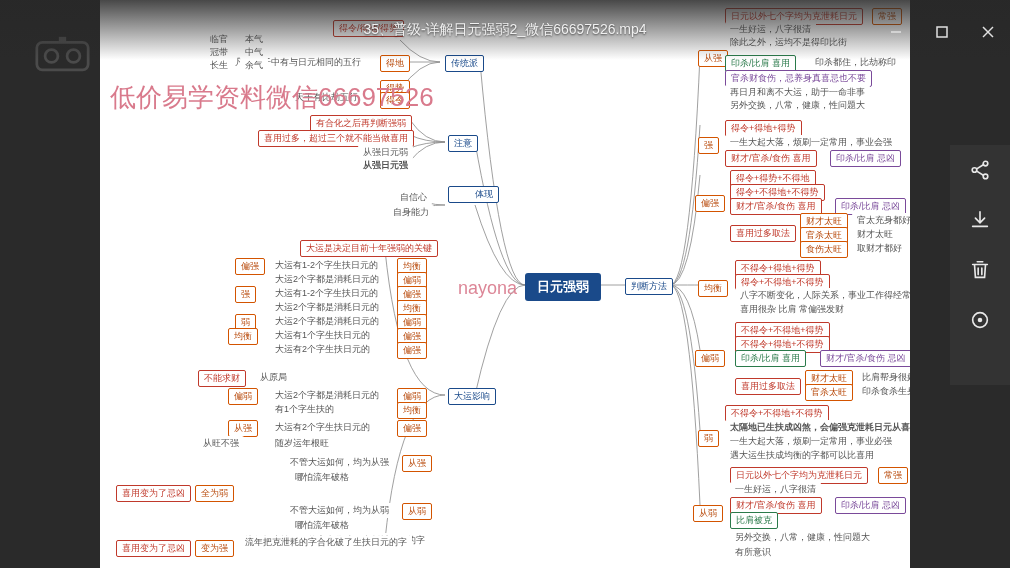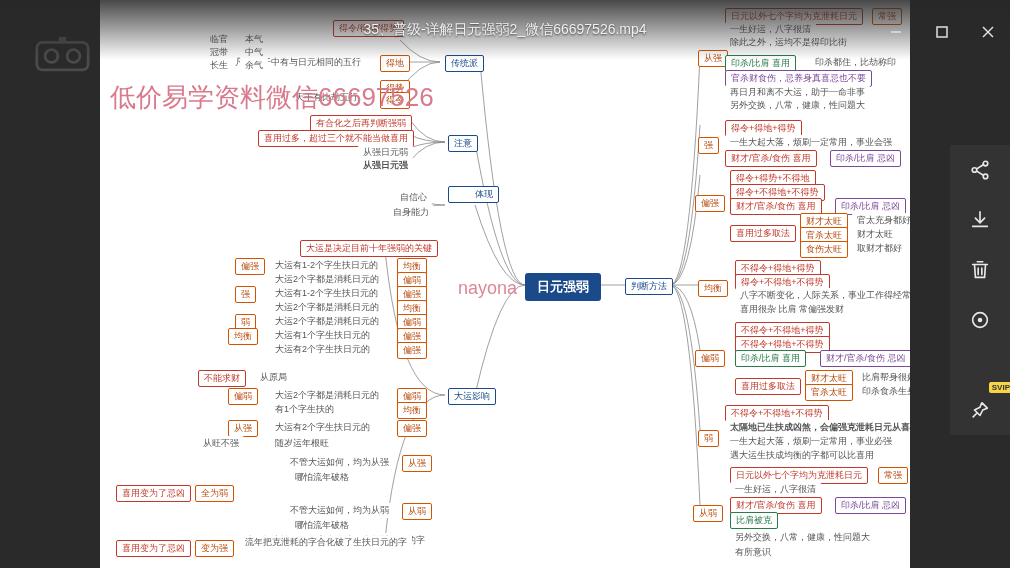--- a/index.html
+++ b/index.html
@@ -198,26 +198,20 @@
         <path d="M4 6 L20 6 M9 3 L15 3 M6 6 L7 20 L17 20 L18 6 M10 10 L10 17 M14 10 L14 17" fill="none" stroke="currentColor" stroke-width="1.8" stroke-linecap="round"></path>
       </svg>
   </div>
   <div class="tool-btn">
     <svg viewBox="0 0 24 24">
         <circle cx="12" cy="12" r="8" fill="none" stroke="currentColor" stroke-width="1.8"></circle>
         <circle cx="12" cy="12" r="2.5" fill="currentColor"></circle>
       </svg>
   </div>
   <div style="height:40px"></div>
-  <div class="tool-btn pin-wrap">
-    <span class="svip-badge">SVIP</span>
-    <svg viewBox="0 0 24 24">
-        <path d="M14 4 L20 10 L15 12 L12 18 L9 15 L4 20 M9 15 L6 12 L12 9 L14 4" fill="none" stroke="currentColor" stroke-width="1.8" stroke-linejoin="round"></path>
-      </svg>
-  </div>
 </div>
 
 <div class="content-frame">
 
   <div class="watermark wm-left">低价易学资料微信66697526</div>
   <div class="watermark wm-center">nayona</div>
 
   <div class="mindmap">
 
     <svg class="connectors">

